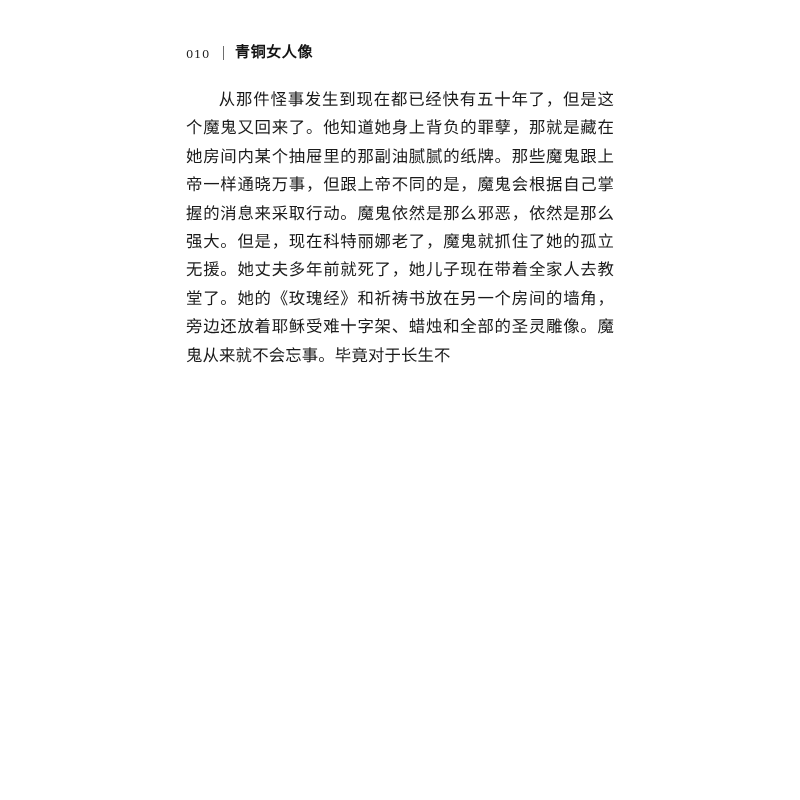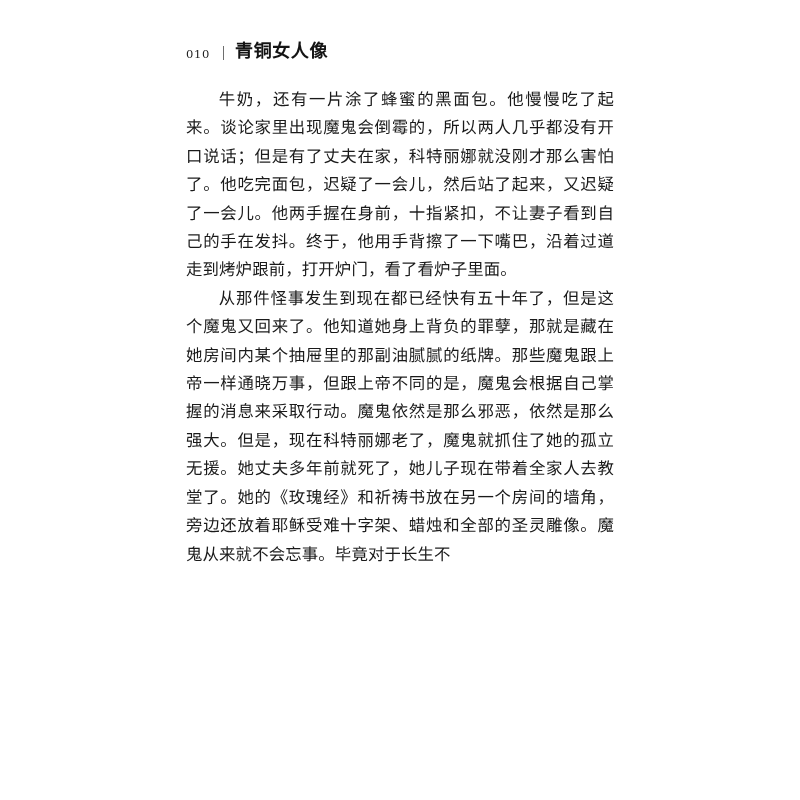--- a/index.html
+++ b/index.html
@@ -40,21 +40,21 @@
 
   .header-rule {
     width: 1px;
     height: 14px;
     background: #6e6e6e;
     margin: 0 11px 0 13px;
   }
 
   .header-title {
     font-family: "DejaVu Serif", "Liberation Serif", serif;
-    font-size: 18px;
+    font-size: 15px;
     font-weight: 700;
     letter-spacing: 0.6px;
     color: #141414;
     line-height: 1;
   }
 
   
   .text-block {
     position: absolute;
     left: 186px;
@@ -81,17 +81,16 @@
 
 <div class="page">
 
   <div class="running-header">
     <span class="folio">010</span>
     <span class="header-rule"></span>
     <span class="header-title">青铜女人像</span>
   </div>
 
   <div class="text-block">
-    <p class="para">牛奶，还有一片涂了蜂蜜的黑面包。他慢慢吃了起来。谈论家里出现魔鬼会倒霉的，所以两人几乎都没有开口说话；但是有了丈夫在家，科特丽娜就没刚才那么害怕了。他吃完面包，迟疑了一会儿，然后站了起来，又迟疑了一会儿。他两手握在身前，十指紧扣，不让妻子看到自己的手在发抖。终于，他用手背擦了一下嘴巴，沿着过道走到烤炉跟前，打开炉门，看了看炉子里面。</p>
     <p class="para">从那件怪事发生到现在都已经快有五十年了，但是这个魔鬼又回来了。他知道她身上背负的罪孽，那就是藏在她房间内某个抽屉里的那副油腻腻的纸牌。那些魔鬼跟上帝一样通晓万事，但跟上帝不同的是，魔鬼会根据自己掌握的消息来采取行动。魔鬼依然是那么邪恶，依然是那么强大。但是，现在科特丽娜老了，魔鬼就抓住了她的孤立无援。她丈夫多年前就死了，她儿子现在带着全家人去教堂了。她的《玫瑰经》和祈祷书放在另一个房间的墙角，旁边还放着耶稣受难十字架、蜡烛和全部的圣灵雕像。魔鬼从来就不会忘事。毕竟对于长生不</p>
   </div>
 
 </div>
 
 </body></html>

